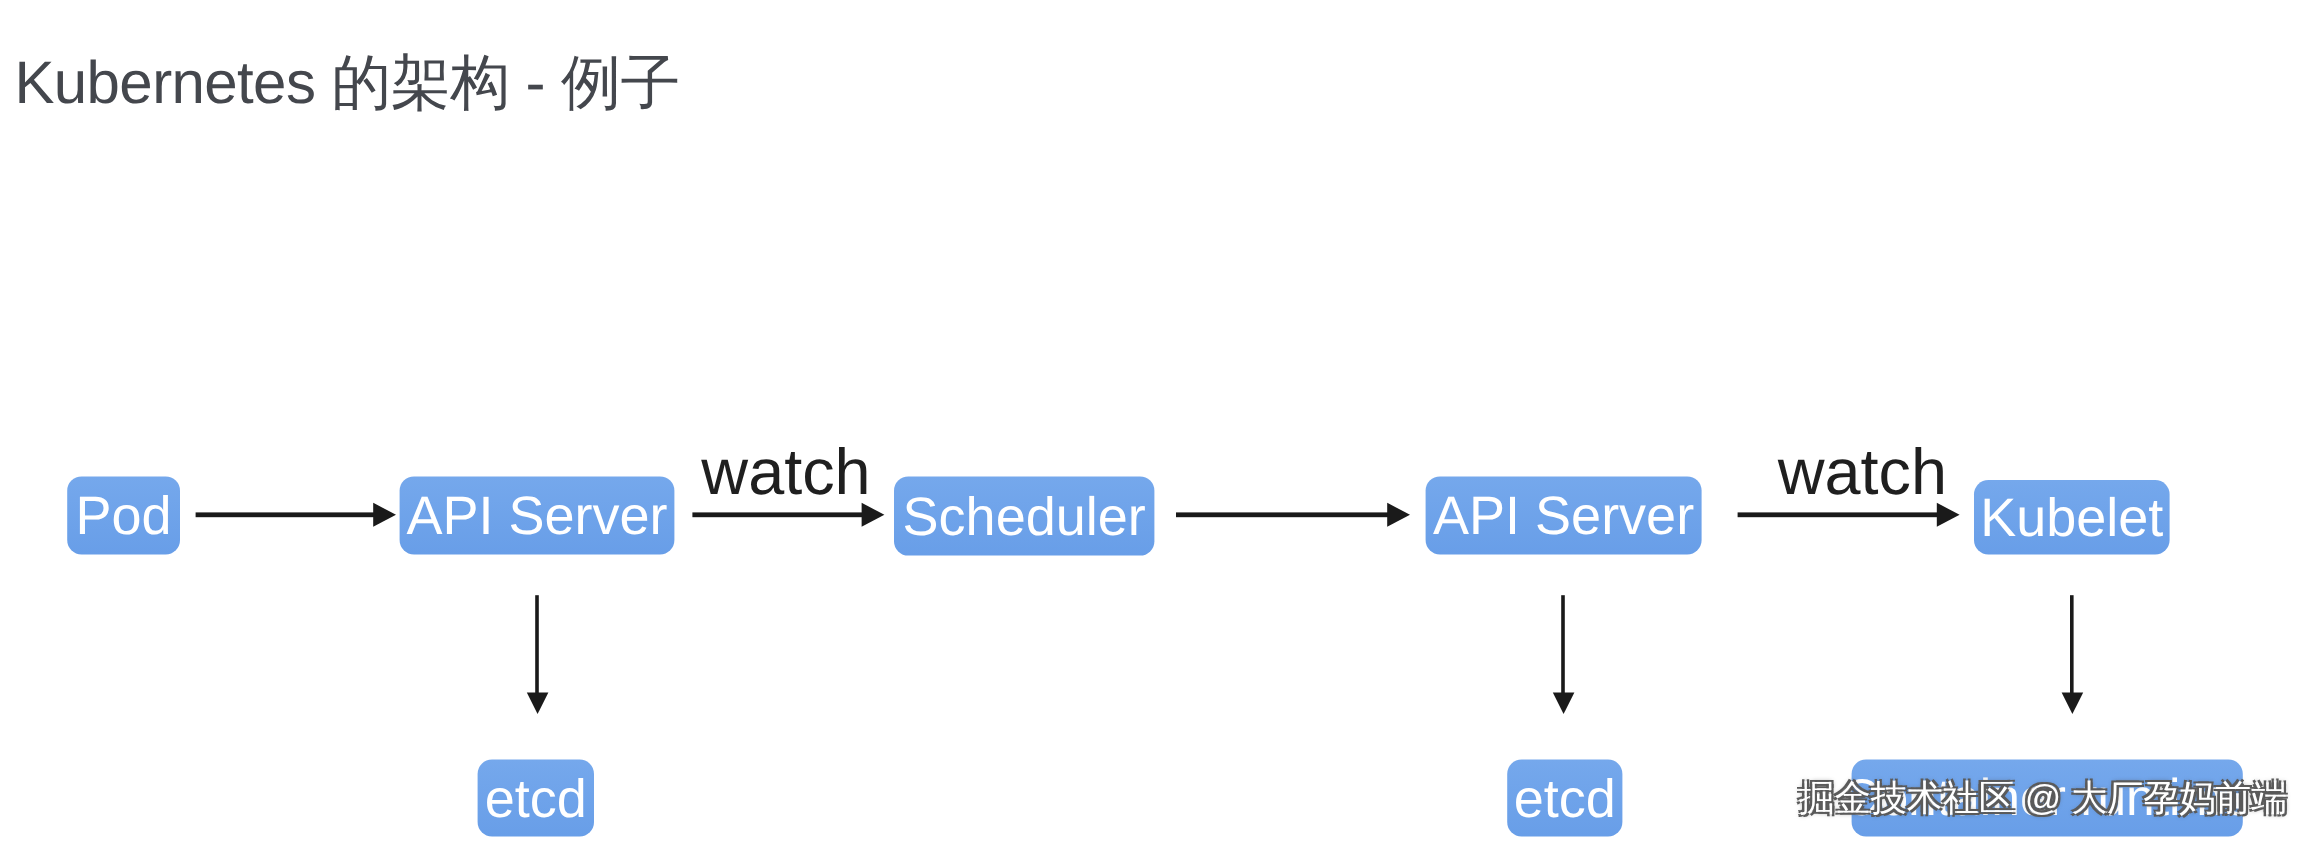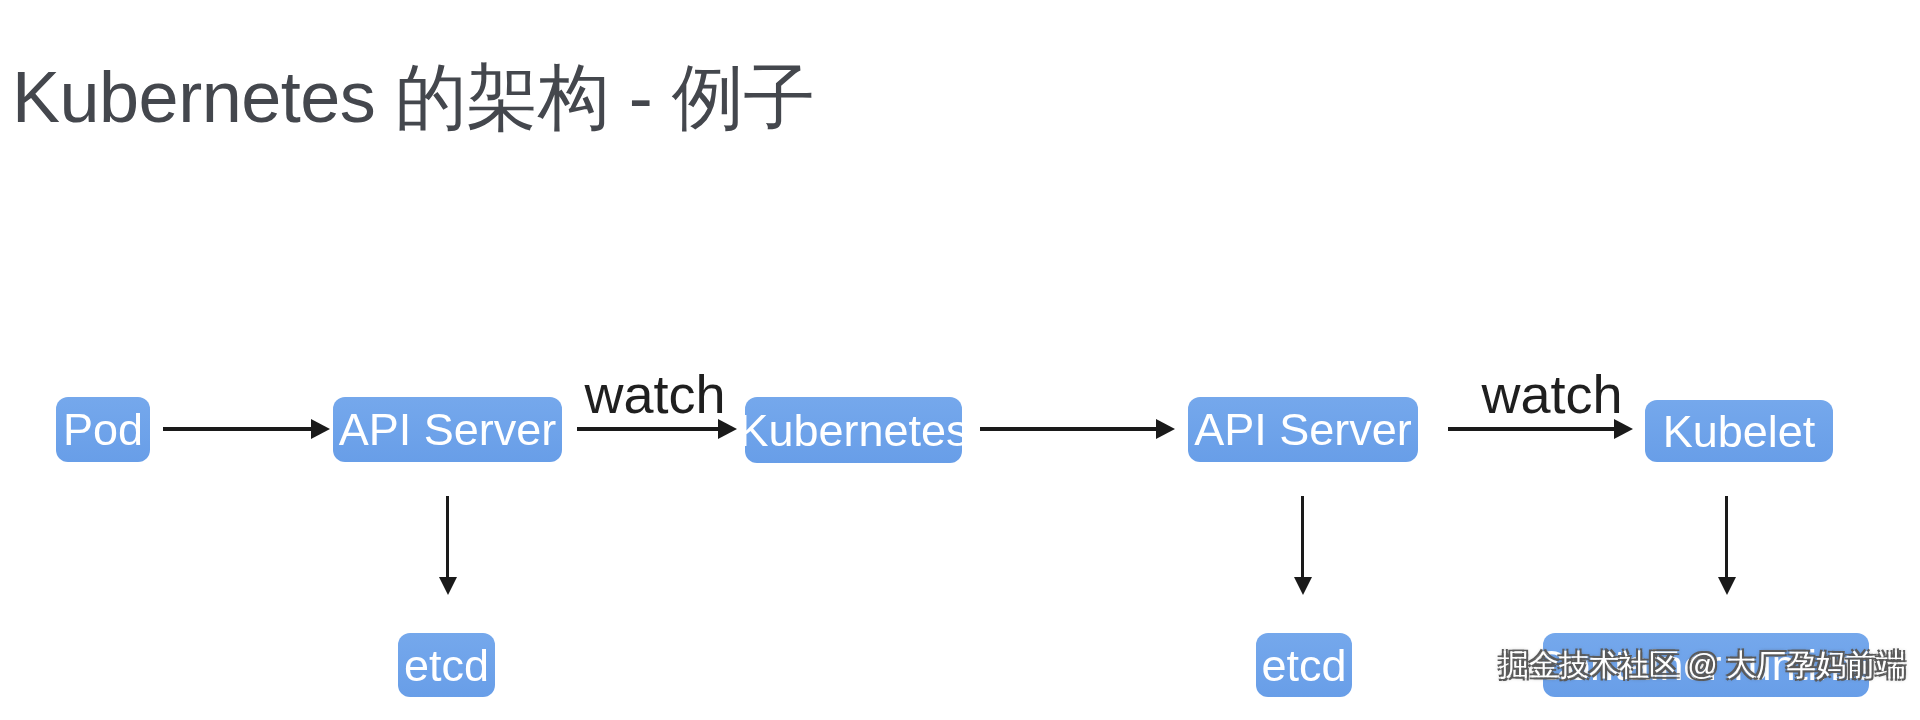--- a/index.html
+++ b/index.html
@@ -8,21 +8,21 @@
     width: 1920px;
     height: 720px;
     background: #ffffff;
     overflow: hidden;
     font-family: "Liberation Sans", sans-serif;
   }
   .title {
     position: absolute;
     left: 12px;
     top: 2px;
-    font-size: 72px;
+    font-size: 50px;
     font-weight: 400;
     color: #44474d;
     letter-spacing: -0.5px;
     white-space: nowrap;
   }
   .node {
     position: absolute;
     background: linear-gradient(180deg, #75a8ec 0%, #689ee8 100%);
     color: #ffffff;
     font-size: 45px;
@@ -93,23 +93,23 @@
 </style>
 </head>
 <body>
 
 <div class="slide">
 
   <h1 class="title">Kubernetes 的架构 - 例子</h1>
 
   <div class="node" style="left:56px;  top:397px; width:94px;  height:65px;">Pod</div>
   <div class="node" style="left:333px; top:397px; width:229px; height:65px;">API Server</div>
-  <div class="node" style="left:745px; top:397px; width:217px; height:66px;">Kubernetes</div>
+  <div class="node" style="left:745px; top:397px; width:217px; height:66px;">Scheduler</div>
   <div class="node" style="left:1188px; top:397px; width:230px; height:65px;">API Server</div>
-  <div class="node" style="left:1645px; top:400px; width:188px; height:62px;">Kubelet</div>
+  <div class="node" style="left:1645px; top:400px; width:163px; height:62px;">Kubelet</div>
 
   <div class="node" style="left:398px; top:633px; width:97px; height:64px;">etcd</div>
   <div class="node" style="left:1256px; top:633px; width:96px; height:64px;">etcd</div>
   <div class="node" style="left:1543px; top:633px; width:326px; height:64px; font-size:43px;">Container runtime</div>
 
   <div class="arrow-h" style="left:163px;  top:427px; width:149px;"></div>
   <div class="arrow-h" style="left:577px;  top:427px; width:142px;"></div>
   <div class="arrow-h" style="left:980px;  top:427px; width:177px;"></div>
   <div class="arrow-h" style="left:1448px; top:427px; width:167px;"></div>
 

